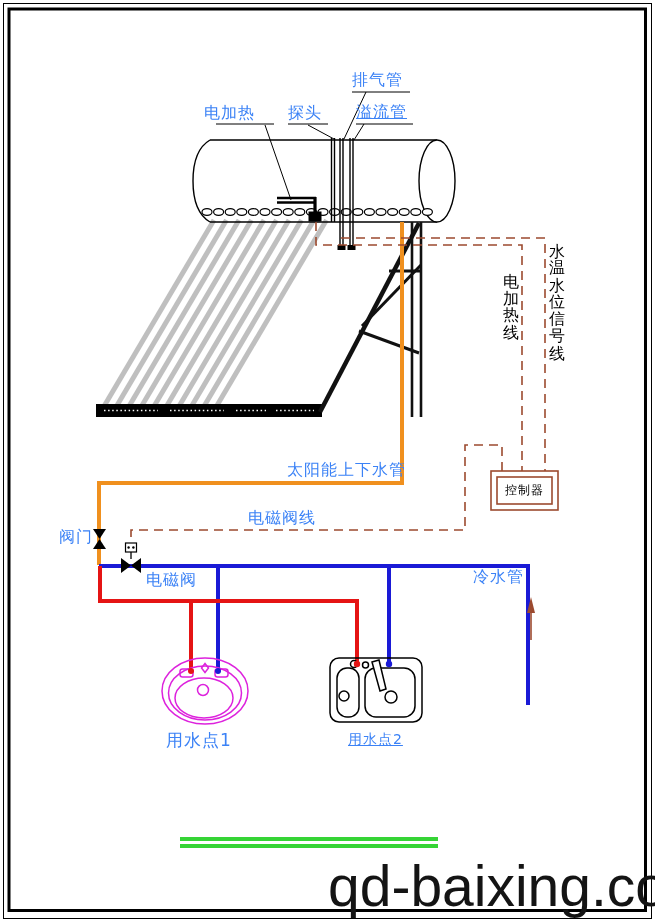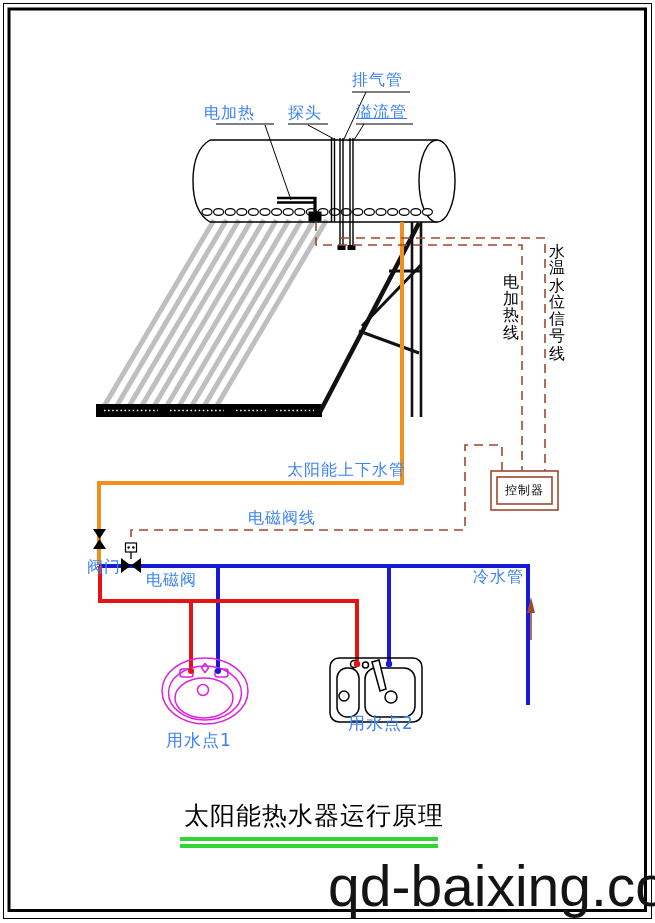--- a/index.html
+++ b/index.html
@@ -239,25 +239,24 @@
   <div class="lbl" style="left:352px;top:72px;">排气管</div>
   <div class="lbl" style="left:356px;top:104px;text-decoration:underline;">溢流管</div>
 
   <div class="vlbl" style="left:500px;top:260px;">电加热线</div>
   <div class="vlbl" style="left:546px;top:230px;">水温水位信号线</div>
 
   <div id="controller-label">控制器</div>
 
   <div class="lbl" style="left:287px;top:462px;text-align:right;">太阳能上下水管</div>
   <div class="lbl" style="left:248px;top:510px;">电磁阀线</div>
-  <div class="lbl" style="left:59px;top:559px;margin-left:28px;">阀门</div>
+  <div class="lbl" style="left:59px;top:529px;">阀门</div>
   <div class="lbl" style="left:121px;top:572px;margin-left:25px;">电磁阀</div>
   <div class="lbl" style="left:473px;top:569px;">冷水管</div>
   <div class="lbl" style="left:166px;top:732px;font-size:17px;">用水点1</div>
-  <div class="lbl" style="left:348px;top:715px;font-size:17px;">用水点2</div>
-
-  <div id="main-title">太阳能热水器运行原理</div>
+  <div class="lbl" style="left:348px;top:732px;font-size:14px;text-decoration:underline;">用水点2</div>
+
   <div id="green-line-1" class="green-line"></div>
   <div id="green-line-2" class="green-line"></div>
 
   <div id="watermark">qd-baixing.co</div>
 
 </div>
 
 </body></html>

